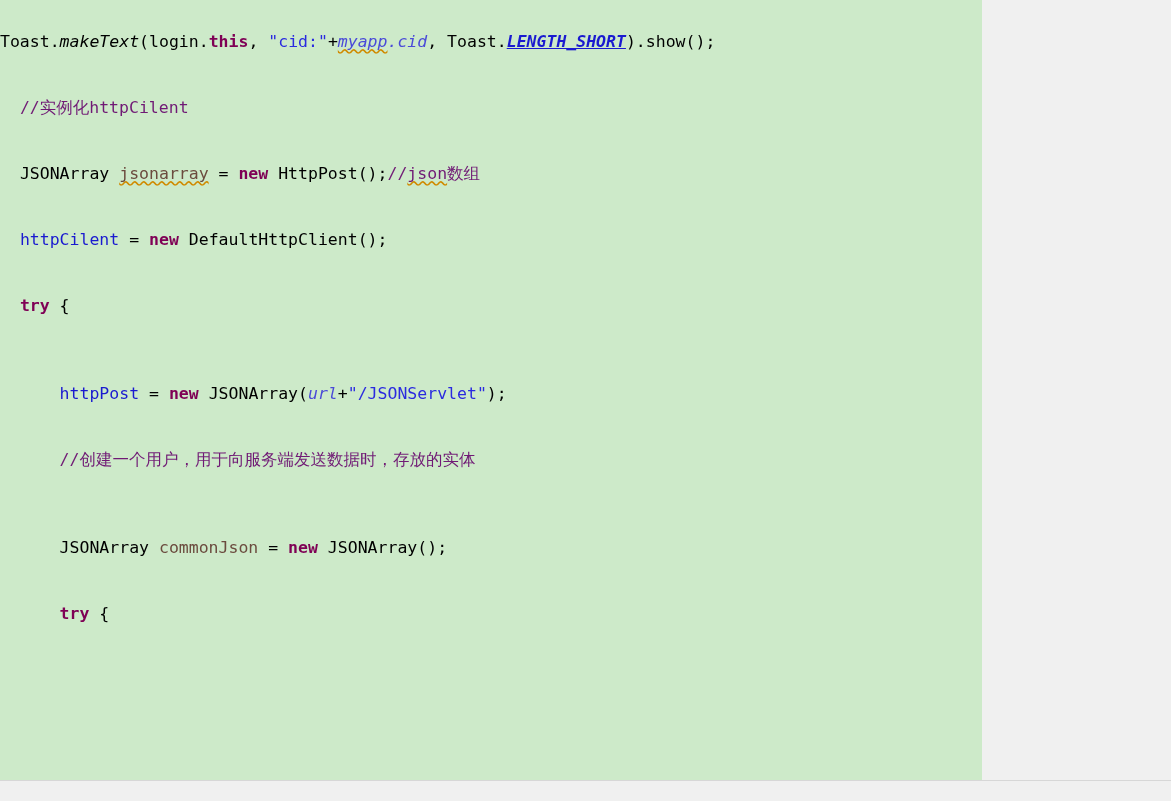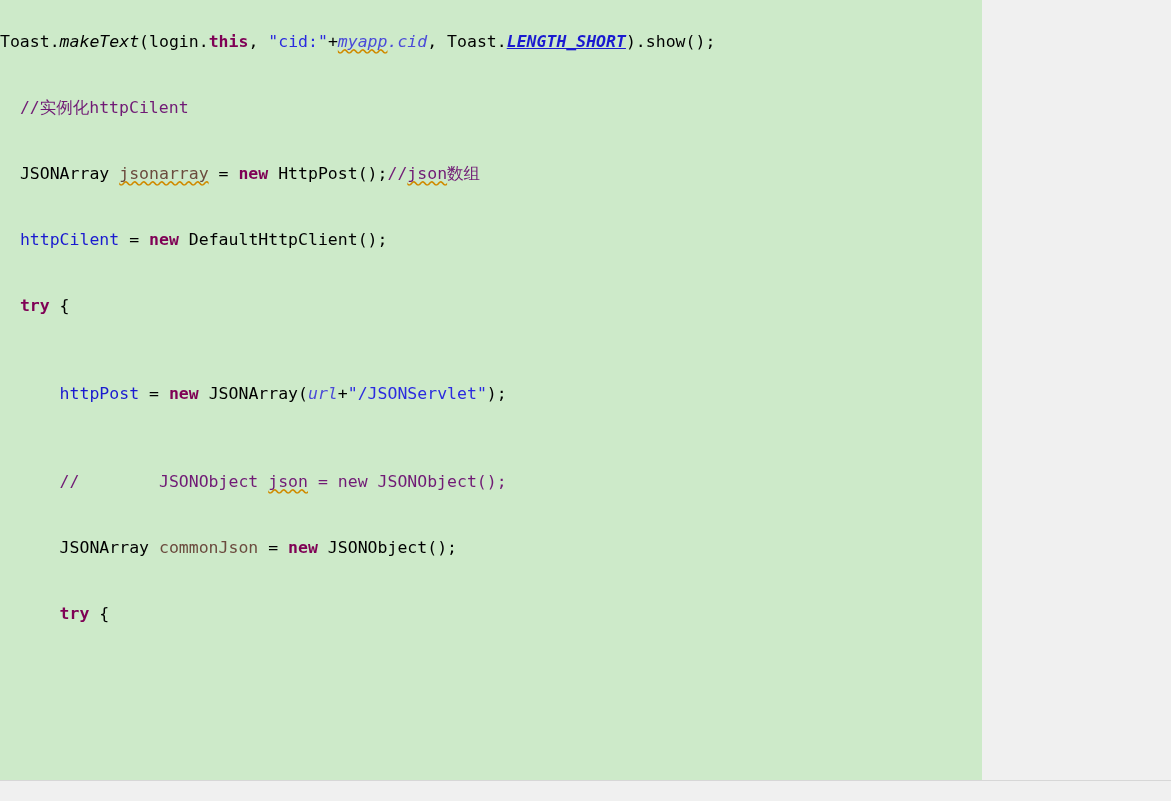--- a/index.html
+++ b/index.html
@@ -94,24 +94,24 @@
 
 <div class="ln">  <span class="typ">JSONArray</span> <span class="id spell">jsonarray</span> <span class="plain">= </span><span class="kw">new</span><span class="plain"> HttpPost();</span><span class="cmt">//</span><span class="cmt spell">json</span><span class="cmt">数组</span></div>
 
 <div class="ln">  <span class="fld">httpCilent</span><span class="plain"> = </span><span class="kw">new</span><span class="plain"> DefaultHttpClient();</span></div>
 
 <div class="ln">  <span class="kw">try</span><span class="plain"> {</span></div>
 
 
 <div class="ln">      <span class="fld">httpPost</span><span class="plain"> = </span><span class="kw">new</span><span class="plain"> JSONArray(</span><span class="locI">url</span><span class="plain">+</span><span class="str">"/JSONServlet"</span><span class="plain">);</span></div>
 
+<div class="ln">      <span class="cmt">//创建一个用户，用于向服务端发送数据时，存放的实体</span></div>
 
-<div class="ln">      <span class="cmt">//        JSONObject </span><span class="cmt spell">json</span><span class="cmt"> = new JSONObject();</span></div>
 
-<div class="ln">      <span class="typ">JSONArray</span> <span class="id">commonJson</span><span class="plain"> = </span><span class="kw">new</span><span class="plain"> JSONObject();</span></div>
+<div class="ln">      <span class="typ">JSONArray</span> <span class="id">commonJson</span><span class="plain"> = </span><span class="kw">new</span><span class="plain"> JSONArray();</span></div>
 
 <div class="ln">      <span class="kw">try</span><span class="plain"> {</span></div>
 
 
 
 
 
 
 
 

